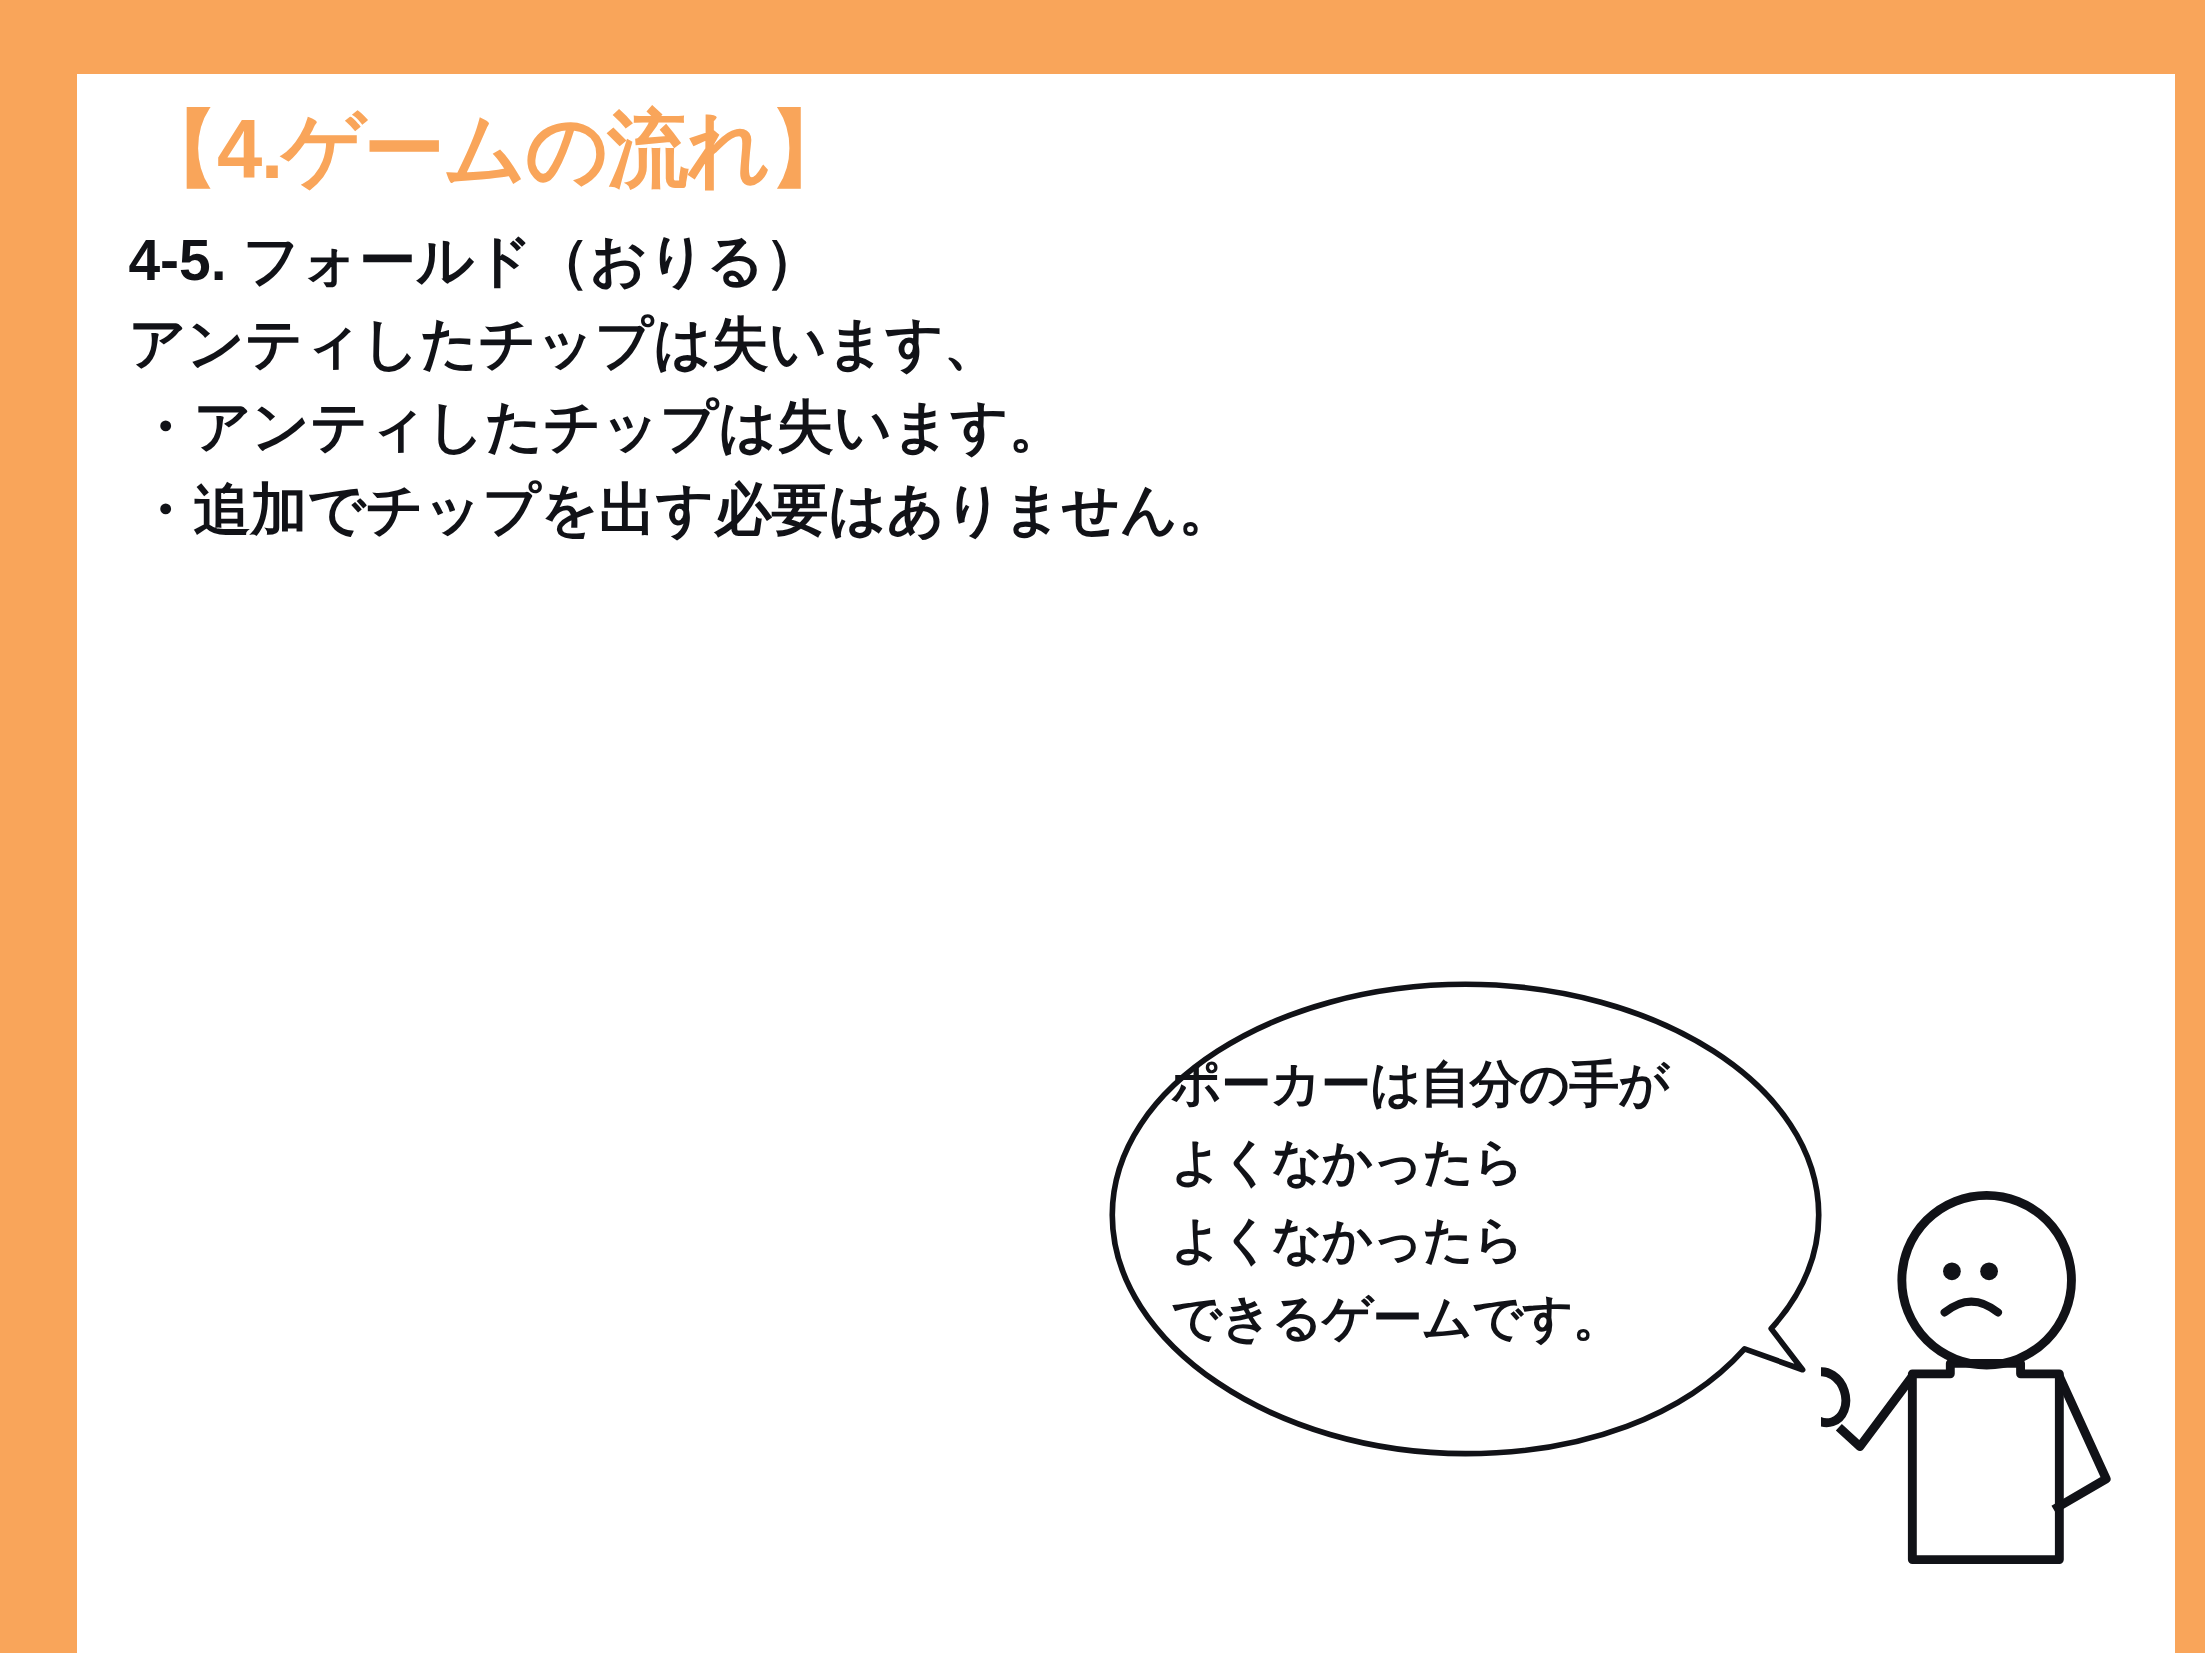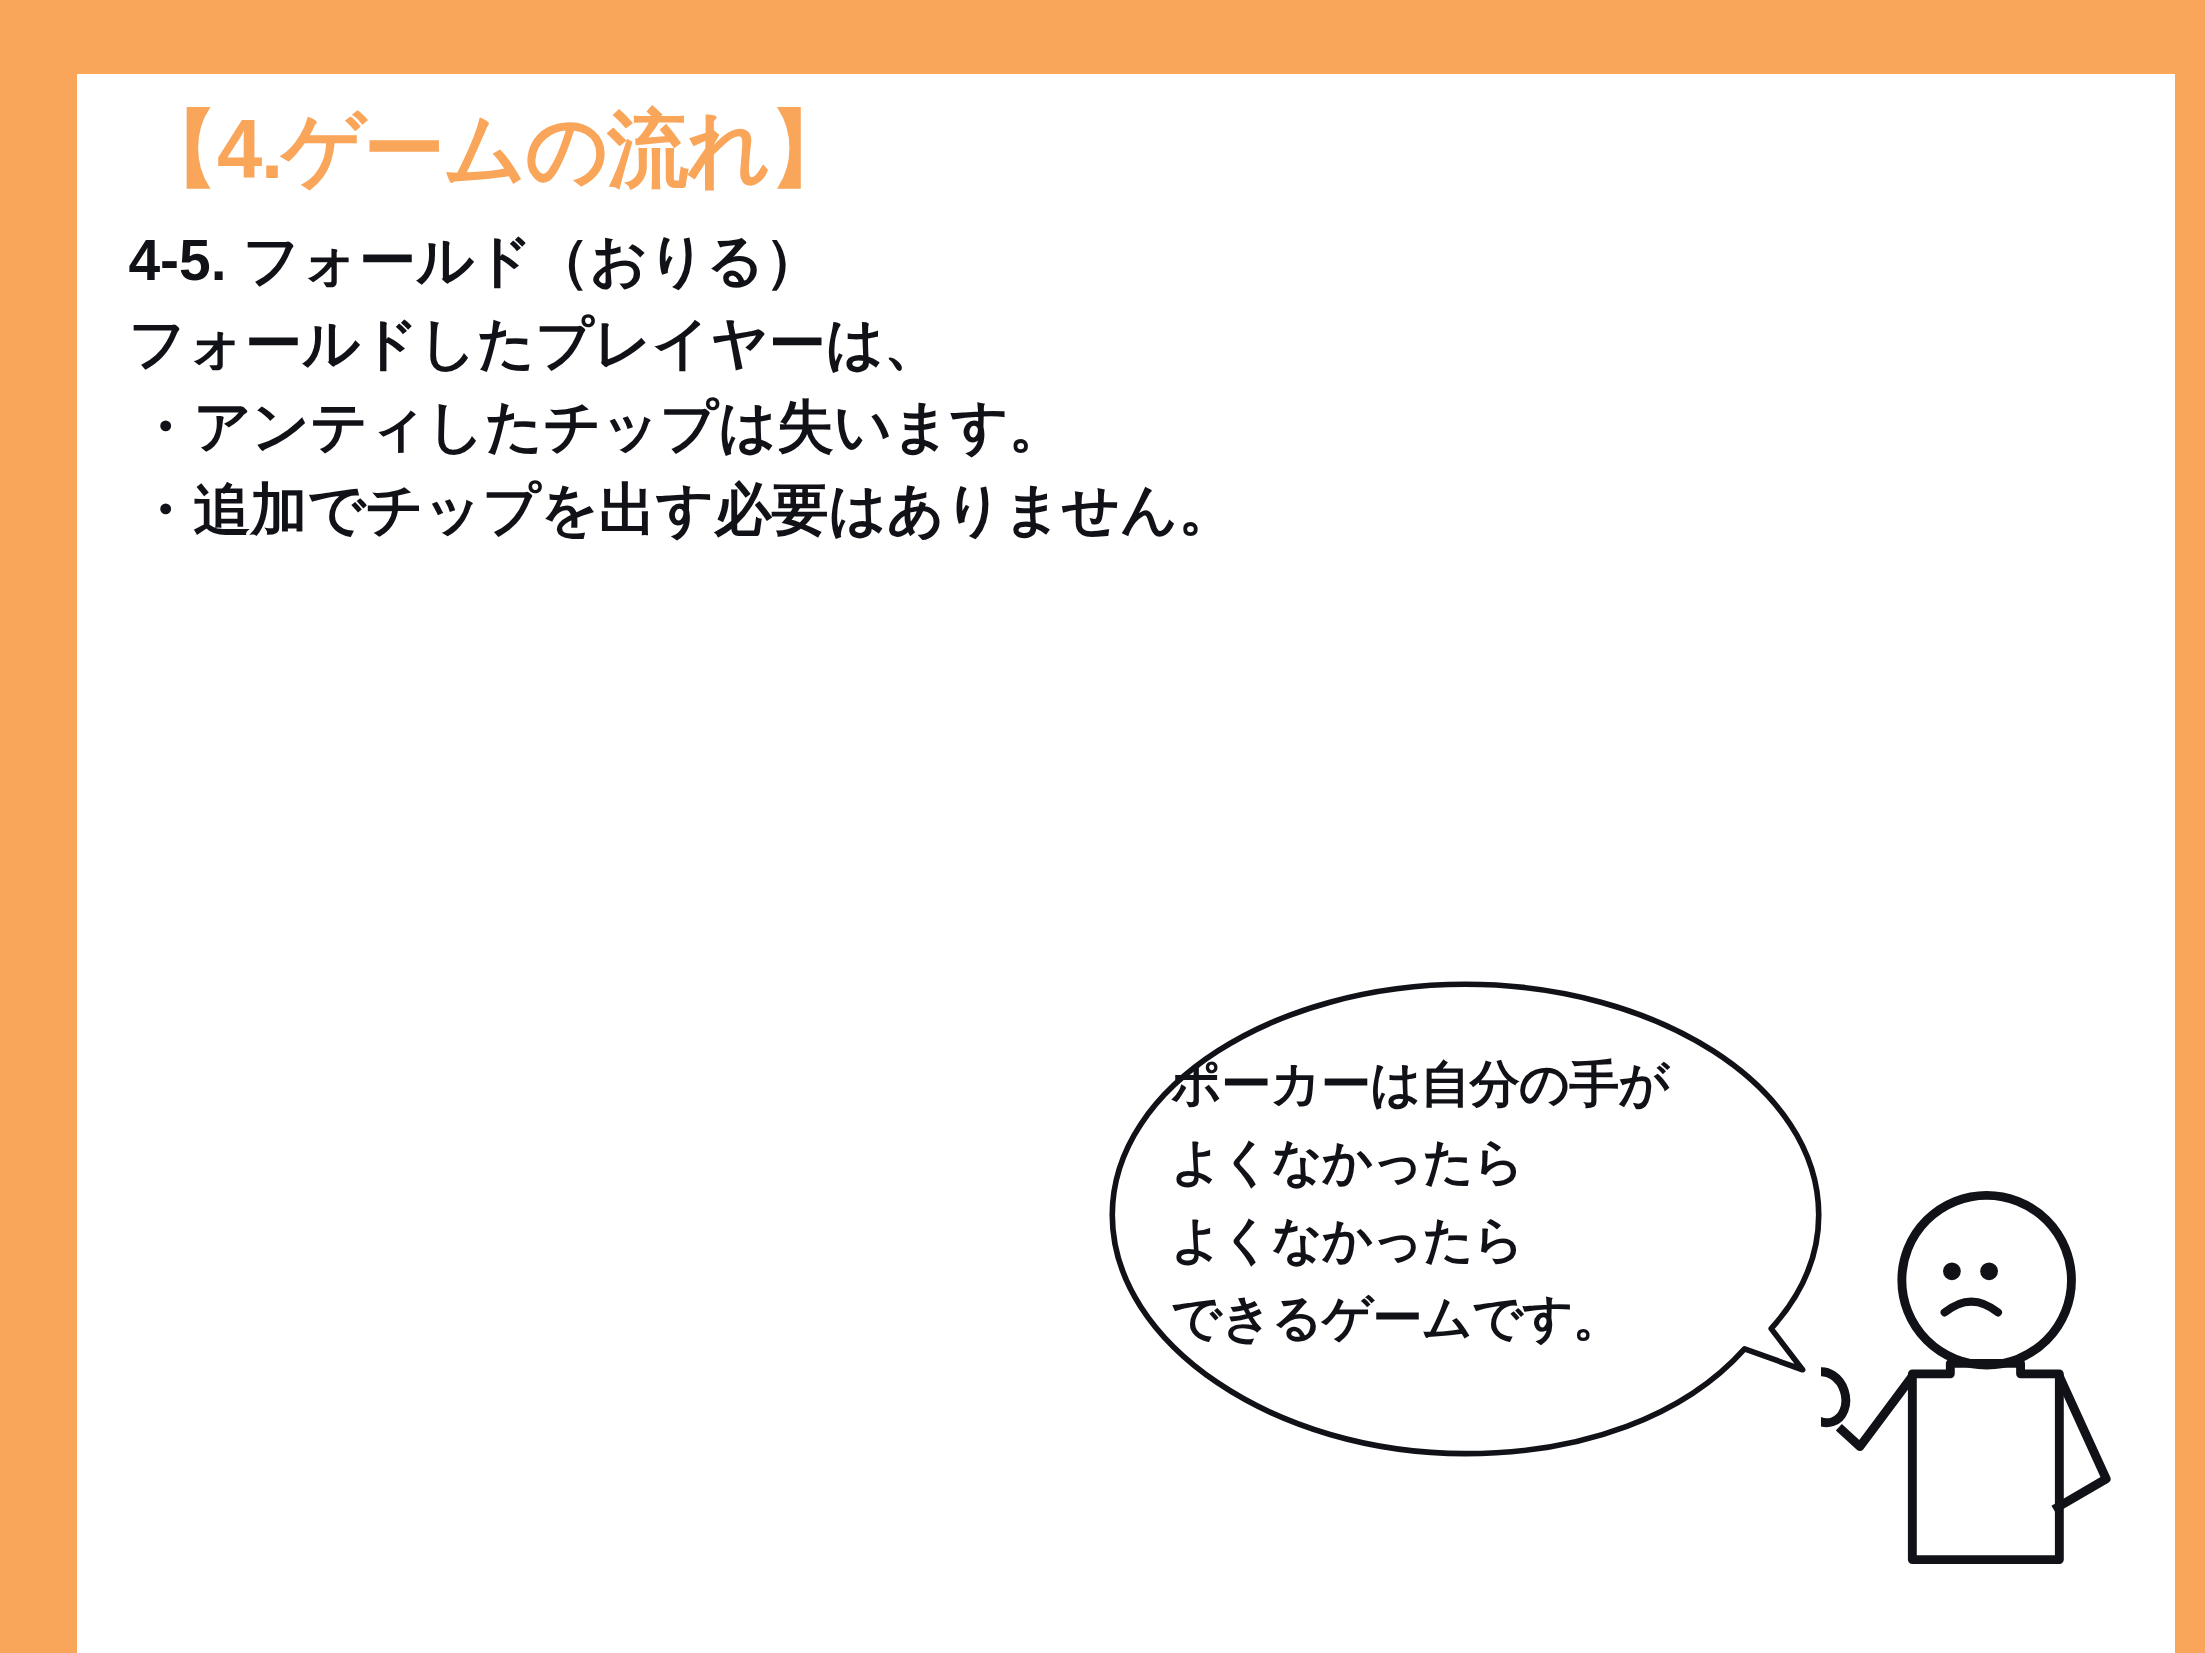--- a/index.html
+++ b/index.html
@@ -112,21 +112,21 @@
 <body>
 
 <div id="slide">
 
   <div id="panel">
 
     <div id="title">【4.ゲームの流れ】</div>
 
     <div id="body-text">
       <div class="line">4-5. フォールド（おりる）</div>
-      <div class="line">フォールドしたプレイヤーは、</div>
+      <div class="line">アンティしたチップは失います、</div>
       <div class="line indent">・アンティしたチップは失います。</div>
       <div class="line indent">・追加でチップを出す必要はありません。</div>
     </div>
 
     <div id="bubble">
       <svg width="775" height="500" viewBox="0 0 960 620">
         <path d="M 480 14
                  C 716 14, 918 140, 918 300
                  C 918 352, 896 400, 859 441
                  L 898 492

